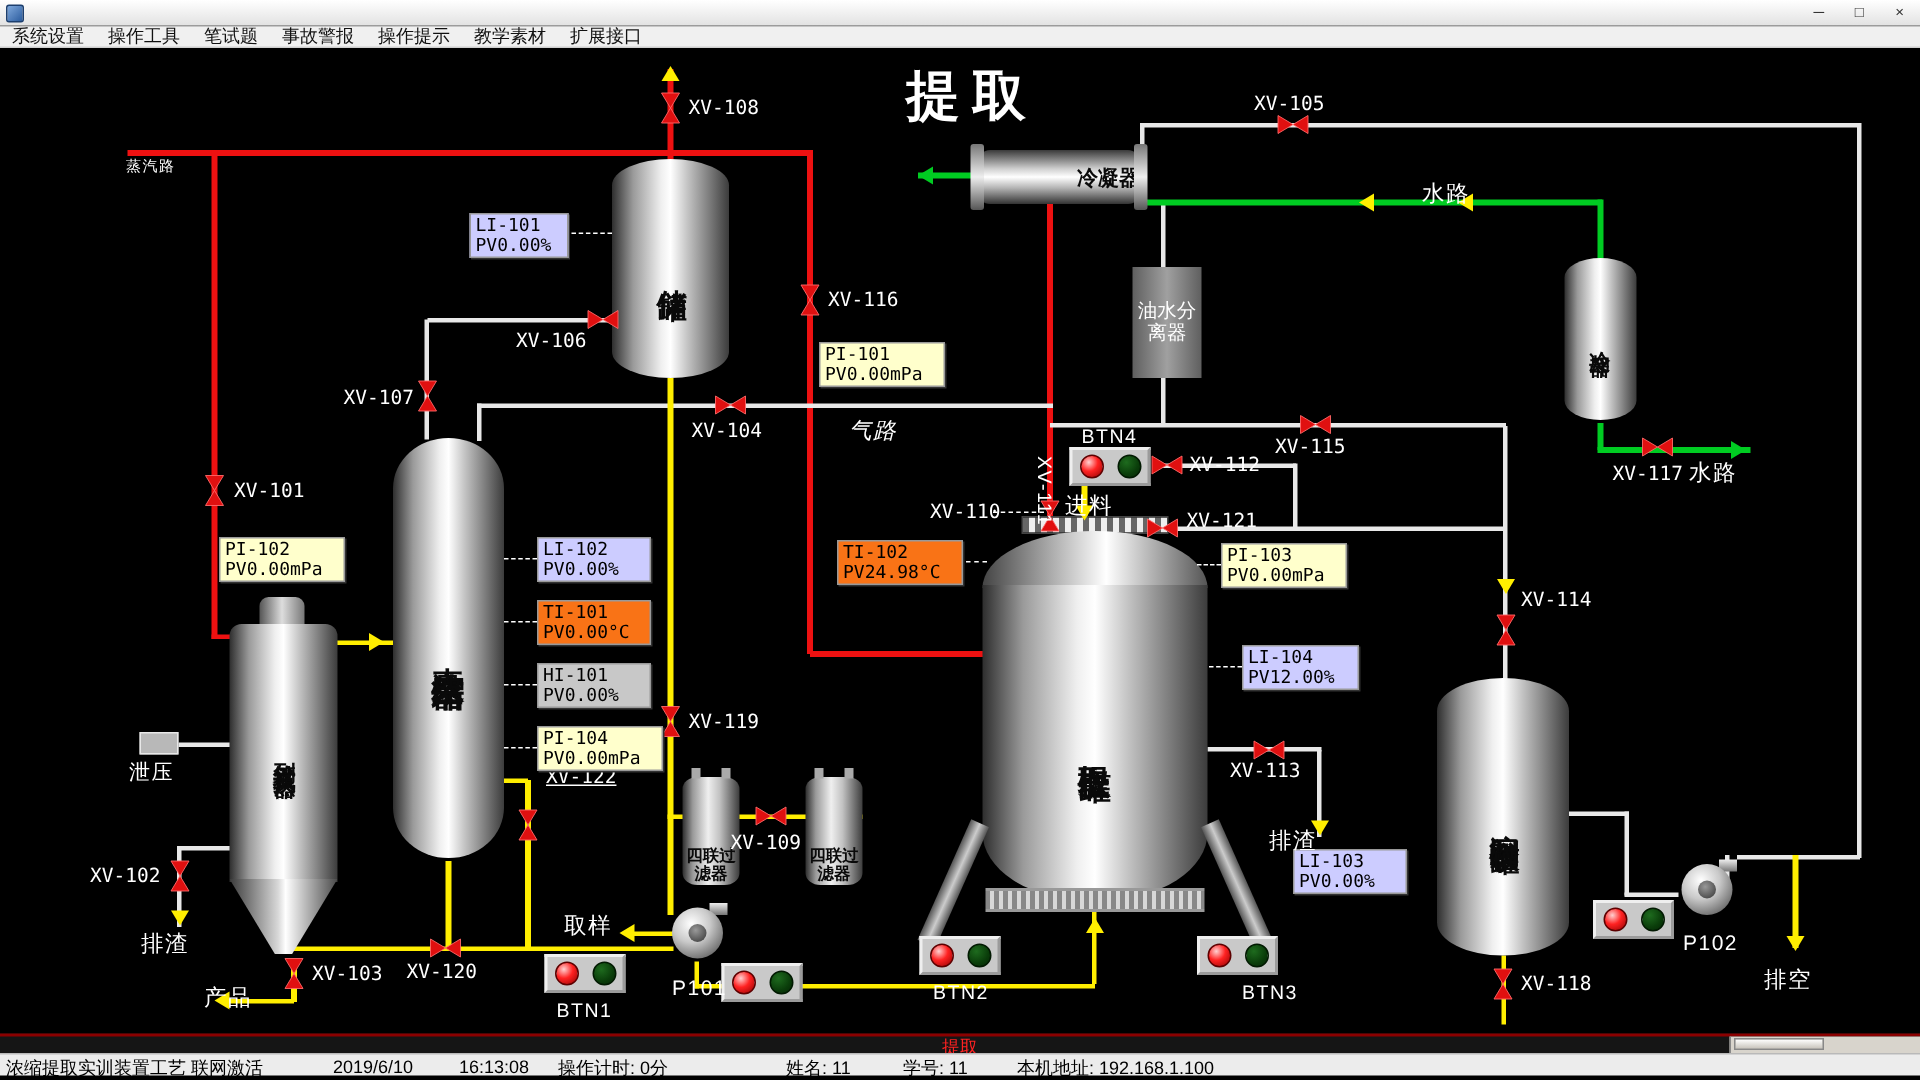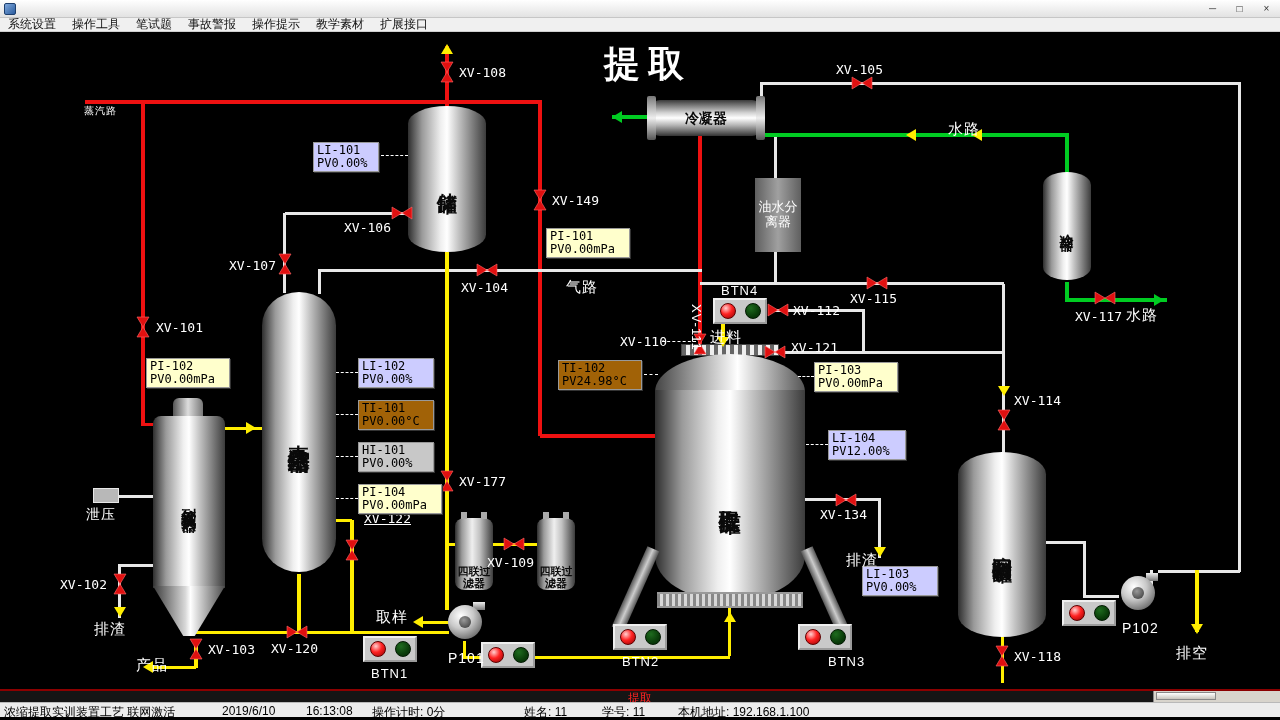--- a/index.html
+++ b/index.html
@@ -17,32 +17,32 @@
   #diagram{position:absolute;left:0;top:0;width:1280px;height:720px}
   .pipe{position:absolute;z-index:1}
   .equip{position:absolute;z-index:2}
   .dash{position:absolute;z-index:3;height:0;border-top:1px dashed #fff}
   .arrow{position:absolute;z-index:4;width:0;height:0}
   .valve{position:absolute;z-index:5;width:22px;height:14px}
   .vlbl{position:absolute;z-index:6;color:#fff;font:13px "DejaVu Sans Mono",monospace;white-space:nowrap}
   .lbl{position:absolute;z-index:6;color:#fff;white-space:nowrap;letter-spacing:1px}
   .readout{position:absolute;z-index:6;font-family:"DejaVu Sans Mono",monospace;font-size:12px;line-height:13px;color:#000;padding:1px 3px;border:1px solid #999;box-shadow:1px 1px 0 #333}
   .readout span{display:block;white-space:nowrap}
-  .lav{background:#ccccff}.yel{background:#ffffcc}.pink{background:#a16207}.gray{background:#c8c8c8}
+  .lav{background:#ccccff}.yel{background:#ffffcc}.pink{background:#f97316}.gray{background:#c8c8c8}
   .panel{position:absolute;z-index:6;width:54px;height:26px;background:#c9c9c9;border:2px outset #efefef;display:flex;align-items:center;justify-content:space-around}
   .light{width:16px;height:16px;border-radius:50%}
   .light.red{background:radial-gradient(circle at 35% 30%,#ffd0d0,#ff2222 45%,#8f0000);border:1px solid #5d0000}
   .light.green{background:radial-gradient(circle at 35% 30%,#1e6b1e,#0a3d0a 60%,#042504);border:1px solid #021a02}
   .pump{position:absolute;z-index:4;width:44px;height:34px}
   .pump-body{position:absolute;left:5px;top:0;width:34px;height:34px;border-radius:50%;background:radial-gradient(circle at 38% 32%,#ffffff,#c9c9c9 40%,#6f6f6f 78%,#383838)}
   .pump-hub{position:absolute;left:16px;top:11px;width:12px;height:12px;border-radius:50%;background:radial-gradient(circle at 40% 35%,#999,#333)}
   .pump-out{position:absolute;left:30px;top:-3px;width:12px;height:8px;background:linear-gradient(#eee,#777)}
   
   .vcyl{background:linear-gradient(90deg,#2e2e2e 0,#9a9a9a 18%,#efefef 42%,#ffffff 50%,#c2c2c2 65%,#3c3c3c 100%);border-radius:50%/12%;display:flex;align-items:center;justify-content:center}
-  .hcyl{background:linear-gradient(180deg,#3a3a3a,#d0d0d0 35%,#ffffff 50%,#b5b5b5 70%,#333);border-radius:8px;display:flex;align-items:center;justify-content:center}
+  .hcyl{background:linear-gradient(180deg,#3a3a3a,#d0d0d0 35%,#ffffff 50%,#b5b5b5 70%,#333);border-radius:8px;display:flex;align-items:center;justify-content:flex-end}
   .hcap{position:absolute;top:-4px;width:9px;height:44px;background:linear-gradient(180deg,#777,#eee 50%,#555);border-radius:2px}
   .sep{background:linear-gradient(90deg,#5f5f5f,#a0a0a0 50%,#5f5f5f);display:flex;align-items:center;justify-content:center;text-align:center}
   .filter{background:linear-gradient(90deg,#2e2e2e,#9a9a9a 18%,#efefef 45%,#c2c2c2 65%,#3c3c3c);border-radius:10px/8px;display:flex;align-items:flex-end;justify-content:center;text-align:center}
   .stub{position:absolute;top:-6px;width:6px;height:7px;background:#aaa}
   .relief{background:#b8b8b8;border:1px solid #e8e8e8}
   .eqlbl{color:#0a0a0a;font-weight:bold;text-align:center;line-height:1.15}
   .vert{writing-mode:vertical-rl;text-orientation:upright;letter-spacing:2px}
   .part{position:absolute}
   .metal{background:linear-gradient(90deg,#2e2e2e,#9a9a9a 18%,#efefef 42%,#ffffff 50%,#c2c2c2 65%,#3c3c3c)}
   .dome{background:linear-gradient(90deg,#444,#ddd 45%,#fff 55%,#555);border-radius:50% 50% 0 0/100% 100% 0 0}
@@ -222,21 +222,21 @@
     <div class="vlbl" style="left: 344px; top: 220px;">XV-106</div>
     <div class="valve" style="left: 274px; top: 257px; transform: rotate(90deg);"><svg width="22" height="14" viewBox="0 0 22 14">
         <path d="M1 1 L11 7 L1 13 Z" fill="#e01010" stroke="#ff6a6a" stroke-width="0.6"></path>
         <path d="M21 1 L11 7 L21 13 Z" fill="#e01010" stroke="#ff6a6a" stroke-width="0.6"></path>
       </svg></div>
     <div class="vlbl" style="left: 229px; top: 258px;">XV-107</div>
     <div class="valve" style="left: 529px; top: 193px; transform: rotate(90deg);"><svg width="22" height="14" viewBox="0 0 22 14">
         <path d="M1 1 L11 7 L1 13 Z" fill="#e01010" stroke="#ff6a6a" stroke-width="0.6"></path>
         <path d="M21 1 L11 7 L21 13 Z" fill="#e01010" stroke="#ff6a6a" stroke-width="0.6"></path>
       </svg></div>
-    <div class="vlbl" style="left: 552px; top: 193px;">XV-149</div>
+    <div class="vlbl" style="left: 552px; top: 193px;">XV-116</div>
     <div class="valve" style="left: 476px; top: 263px;"><svg width="22" height="14" viewBox="0 0 22 14">
         <path d="M1 1 L11 7 L1 13 Z" fill="#e01010" stroke="#ff6a6a" stroke-width="0.6"></path>
         <path d="M21 1 L11 7 L21 13 Z" fill="#e01010" stroke="#ff6a6a" stroke-width="0.6"></path>
       </svg></div>
     <div class="vlbl" style="left: 461px; top: 280px;">XV-104</div>
     <div class="valve" style="left: 132px; top: 320px; transform: rotate(90deg);"><svg width="22" height="14" viewBox="0 0 22 14">
         <path d="M1 1 L11 7 L1 13 Z" fill="#e01010" stroke="#ff6a6a" stroke-width="0.6"></path>
         <path d="M21 1 L11 7 L21 13 Z" fill="#e01010" stroke="#ff6a6a" stroke-width="0.6"></path>
       </svg></div>
     <div class="vlbl" style="left: 156px; top: 320px;">XV-101</div>
@@ -257,21 +257,21 @@
     <div class="vlbl" style="left: 271px; top: 641px;">XV-120</div>
     <div class="valve" style="left: 341px; top: 543px; transform: rotate(90deg);"><svg width="22" height="14" viewBox="0 0 22 14">
         <path d="M1 1 L11 7 L1 13 Z" fill="#e01010" stroke="#ff6a6a" stroke-width="0.6"></path>
         <path d="M21 1 L11 7 L21 13 Z" fill="#e01010" stroke="#ff6a6a" stroke-width="0.6"></path>
       </svg></div>
     <div class="vlbl" style="left: 364px; top: 511px; text-decoration: underline;">XV-122</div>
     <div class="valve" style="left: 436px; top: 474px; transform: rotate(90deg);"><svg width="22" height="14" viewBox="0 0 22 14">
         <path d="M1 1 L11 7 L1 13 Z" fill="#e01010" stroke="#ff6a6a" stroke-width="0.6"></path>
         <path d="M21 1 L11 7 L21 13 Z" fill="#e01010" stroke="#ff6a6a" stroke-width="0.6"></path>
       </svg></div>
-    <div class="vlbl" style="left: 459px; top: 474px;">XV-177</div>
+    <div class="vlbl" style="left: 459px; top: 474px;">XV-119</div>
     <div class="valve" style="left: 503px; top: 537px;"><svg width="22" height="14" viewBox="0 0 22 14">
         <path d="M1 1 L11 7 L1 13 Z" fill="#e01010" stroke="#ff6a6a" stroke-width="0.6"></path>
         <path d="M21 1 L11 7 L21 13 Z" fill="#e01010" stroke="#ff6a6a" stroke-width="0.6"></path>
       </svg></div>
     <div class="vlbl" style="left: 487px; top: 555px;">XV-109</div>
     <div class="valve" style="left: 689px; top: 337px; transform: rotate(90deg);"><svg width="22" height="14" viewBox="0 0 22 14">
         <path d="M1 1 L11 7 L1 13 Z" fill="#e01010" stroke="#ff6a6a" stroke-width="0.6"></path>
         <path d="M21 1 L11 7 L21 13 Z" fill="#e01010" stroke="#ff6a6a" stroke-width="0.6"></path>
       </svg></div>
     <div class="vlbl" style="left: 620px; top: 334px;">XV-110</div>
@@ -292,21 +292,21 @@
     <div class="vlbl" style="left: 791px; top: 340px;">XV-121</div>
     <div class="valve" style="left: 866px; top: 276px;"><svg width="22" height="14" viewBox="0 0 22 14">
         <path d="M1 1 L11 7 L1 13 Z" fill="#e01010" stroke="#ff6a6a" stroke-width="0.6"></path>
         <path d="M21 1 L11 7 L21 13 Z" fill="#e01010" stroke="#ff6a6a" stroke-width="0.6"></path>
       </svg></div>
     <div class="vlbl" style="left: 850px; top: 291px; text-align: center;">XV-115</div>
     <div class="valve" style="left: 835px; top: 493px;"><svg width="22" height="14" viewBox="0 0 22 14">
         <path d="M1 1 L11 7 L1 13 Z" fill="#e01010" stroke="#ff6a6a" stroke-width="0.6"></path>
         <path d="M21 1 L11 7 L21 13 Z" fill="#e01010" stroke="#ff6a6a" stroke-width="0.6"></path>
       </svg></div>
-    <div class="vlbl" style="left: 820px; top: 507px;">XV-134</div>
+    <div class="vlbl" style="left: 820px; top: 507px;">XV-113</div>
     <div class="valve" style="left: 993px; top: 413px; transform: rotate(90deg);"><svg width="22" height="14" viewBox="0 0 22 14">
         <path d="M1 1 L11 7 L1 13 Z" fill="#e01010" stroke="#ff6a6a" stroke-width="0.6"></path>
         <path d="M21 1 L11 7 L21 13 Z" fill="#e01010" stroke="#ff6a6a" stroke-width="0.6"></path>
       </svg></div>
     <div class="vlbl" style="left: 1014px; top: 393px;">XV-114</div>
     <div class="valve" style="left: 1094px; top: 291px;"><svg width="22" height="14" viewBox="0 0 22 14">
         <path d="M1 1 L11 7 L1 13 Z" fill="#e01010" stroke="#ff6a6a" stroke-width="0.6"></path>
         <path d="M21 1 L11 7 L21 13 Z" fill="#e01010" stroke="#ff6a6a" stroke-width="0.6"></path>
       </svg></div>
     <div class="vlbl" style="left: 1075px; top: 309px;">XV-117</div>
@@ -390,21 +390,21 @@
     </div>
     <div class="pump" style="left: 1116px; top: 576px;">
       <div class="pump-out"></div>
       <div class="pump-body"></div>
       <div class="pump-hub"></div>
     </div>
     <div class="lbl" style="left: 604px; top: 40px; font-size: 36px; font-weight: bold; letter-spacing: 8px;">提取</div>
     <div class="lbl" style="left: 84px; top: 104px; font-size: 10px;">蒸汽路</div>
     <div class="lbl" style="left: 948px; top: 120px; font-size: 15px;">水路</div>
     <div class="lbl" style="left: 1126px; top: 306px; font-size: 15px;">水路</div>
-    <div class="lbl" style="left: 566px; top: 278px; font-size: 15px;">气路</div>
+    <div class="lbl" style="left: 566px; top: 278px; font-size: 15px; font-style: italic;">气路</div>
     <div class="lbl" style="left: 710px; top: 328px; font-size: 15px;">进料</div>
     <div class="lbl" style="left: 846px; top: 551px; font-size: 15px;">排渣</div>
     <div class="lbl" style="left: 94px; top: 620px; font-size: 15px;">排渣</div>
     <div class="lbl" style="left: 136px; top: 656px; font-size: 15px;">产品</div>
     <div class="lbl" style="left: 376px; top: 608px; font-size: 15px;">取样</div>
     <div class="lbl" style="left: 1176px; top: 644px; font-size: 15px;">排空</div>
     <div class="lbl" style="left: 86px; top: 506px; font-size: 14px;">泄压</div>
     <div class="lbl" style="left: 448px; top: 650px; font-size: 14px;">P101</div>
     <div class="lbl" style="left: 1122px; top: 620px; font-size: 14px;">P102</div>
     <div class="lbl" style="left: 371px; top: 666px; font-size: 13px;">BTN1</div>

